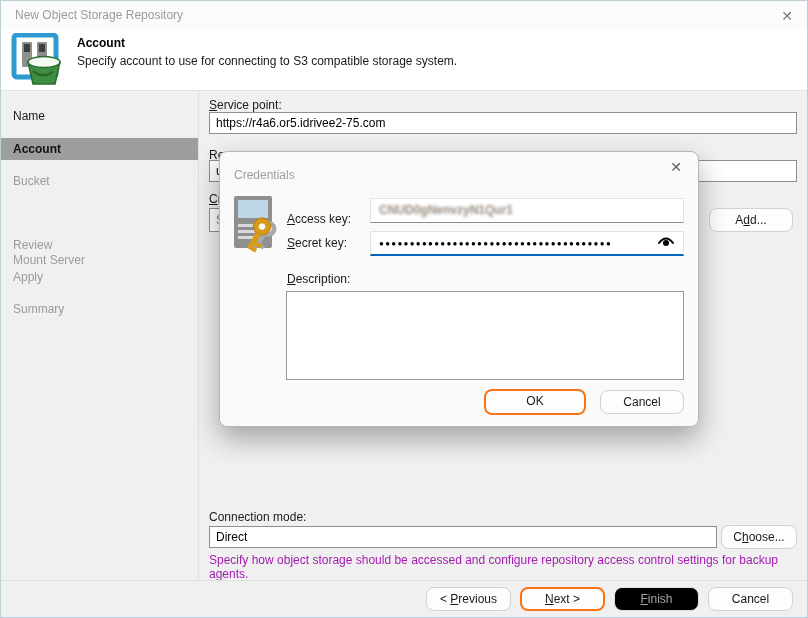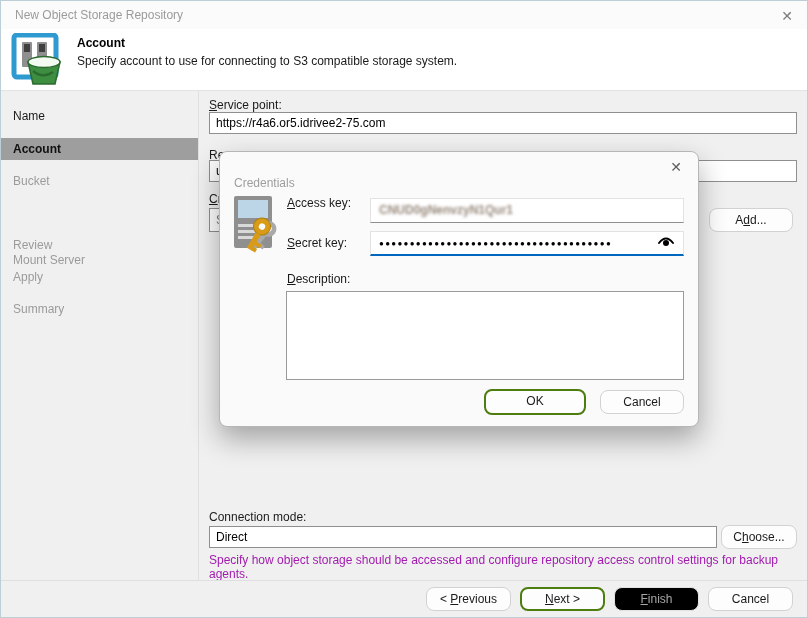--- a/index.html
+++ b/index.html
@@ -21,21 +21,21 @@
   #header .h2 { left:76px; top:25px; color:#1a1a1a; }
   
   #vline { left:197px; top:90px; width:1px; height:490px; background:#e0e0e0; }
   .side-item { left:0; width:197px; height:22px; line-height:22px; padding-left:12px; color:#9b9b9b; }
   .side-item.done { color:#1a1a1a; }
   .side-item.active { background:#9e9e9e; color:#111; font-weight:bold; }
   
   .field { background:#fff; border:1px solid #8f8f8f; height:22px; line-height:20px; padding:0 6px; color:#000; }
   .btn { background:#fdfdfd; border:1px solid #d2d2d2; border-radius:8px; height:24px;
     text-align:center; line-height:22px; color:#1a1a1a; cursor:default; }
-  .btn.primary { border:2px solid #4d7c0f; line-height:20px; }
+  .btn.primary { border:2px solid #f97316; line-height:20px; }
   .btn.disabled { color:#a6a6a6; background:#000000; border-color:#e2e2e2; }
   .mn { text-decoration:underline; }
   
   .lbl-service { left:208px; top:97px; }
   .f-service { left:208px; top:111px; width:588px; }
   .lbl-region { left:208px; top:147px; }
   .f-region { left:208px; top:159px; width:588px; }
   .lbl-cred { left:208px; top:191px; }
   .f-cred { left:208px; top:207px; width:488px; height:24px; line-height:22px; color:#777; }
   .btn-add { left:708px; top:207px; width:84px; }
@@ -45,25 +45,25 @@
   .btn-choose { left:720px; top:524px; width:76px; }
   .hint { left:208px; top:552px; width:590px; color:#a21caf; }
   #hsep { left:0; top:579px; width:100%; height:1px; background:#dfdfdf; }
   
   #footer { right:14px; top:586px; display:flex; gap:9px; }
   #footer .btn { width:85px; }
   
   #dialog { left:218px; top:150px; width:480px; height:276px; background:#fafafa;
     border:1px solid #b6b6b6; border-radius:8px; box-shadow:0 12px 28px rgba(0,0,0,.32);
     z-index:10; }
-  #dialog .dt { left:14px; top:24px; color:#9e9e9e; }
+  #dialog .dt { left:14px; top:16px; color:#9e9e9e; }
   #dlg-close { right:12px; top:6px; color:#5f5f5f; font-size:14px; width:20px; height:18px;
     text-align:center; line-height:18px; }
   #dlg-icon { left:10px; top:42px; }
-  .dlbl-access { left:67px; top:44px; }
+  .dlbl-access { left:67px; top:60px; }
   .dlbl-secret { left:67px; top:84px; }
   .dfield { left:150px; width:314px; height:25px; background:#fff; border:1px solid #e3e3e3;
     border-bottom:1px solid #8f8f8f; padding:0 8px; line-height:23px; }
   .df-access { top:46px; }
   .df-access .blur { color:#97887b; filter:blur(1.5px); font-weight:bold; }
   .df-secret { top:79px; border-bottom:2px solid #0067c0; display:flex; align-items:center; }
   .dots { font-size:8px; letter-spacing:1.3px; font-weight:bold; color:#000; flex:1 1 auto;
     overflow:hidden; white-space:nowrap; }
   .eye { flex:0 0 auto; margin-left:2px; }
   .dlbl-desc { left:67px; top:120px; }

